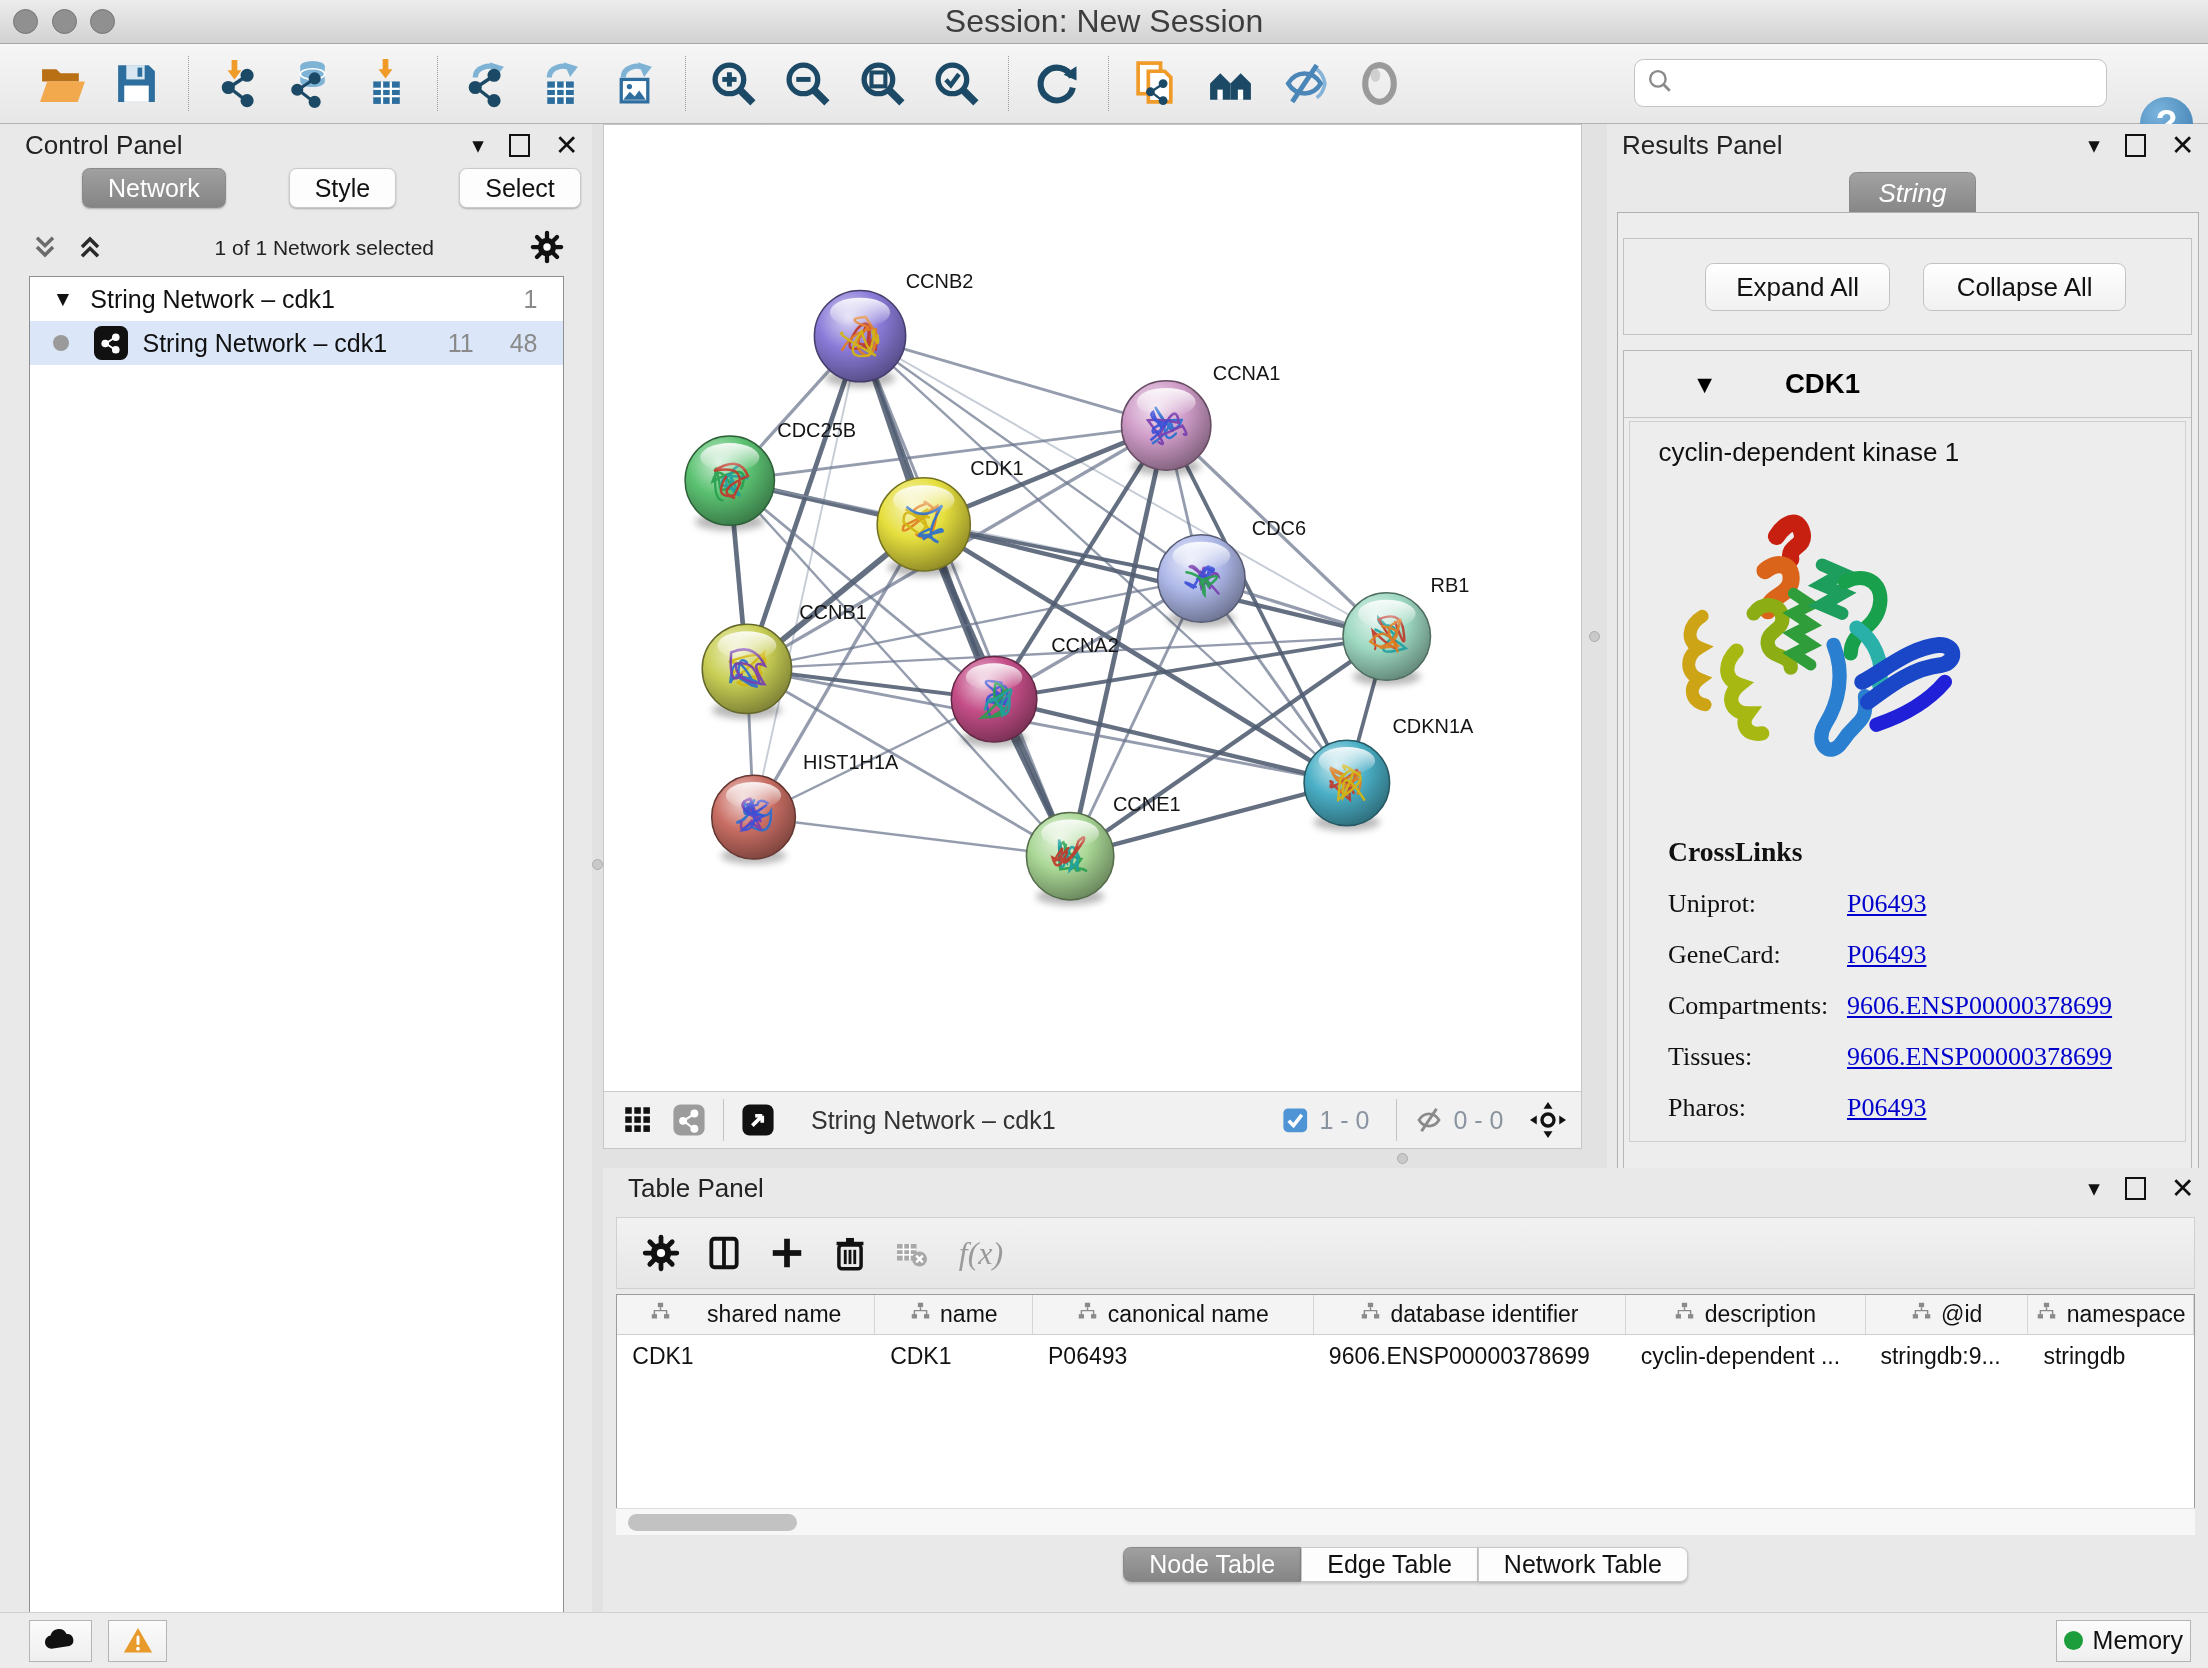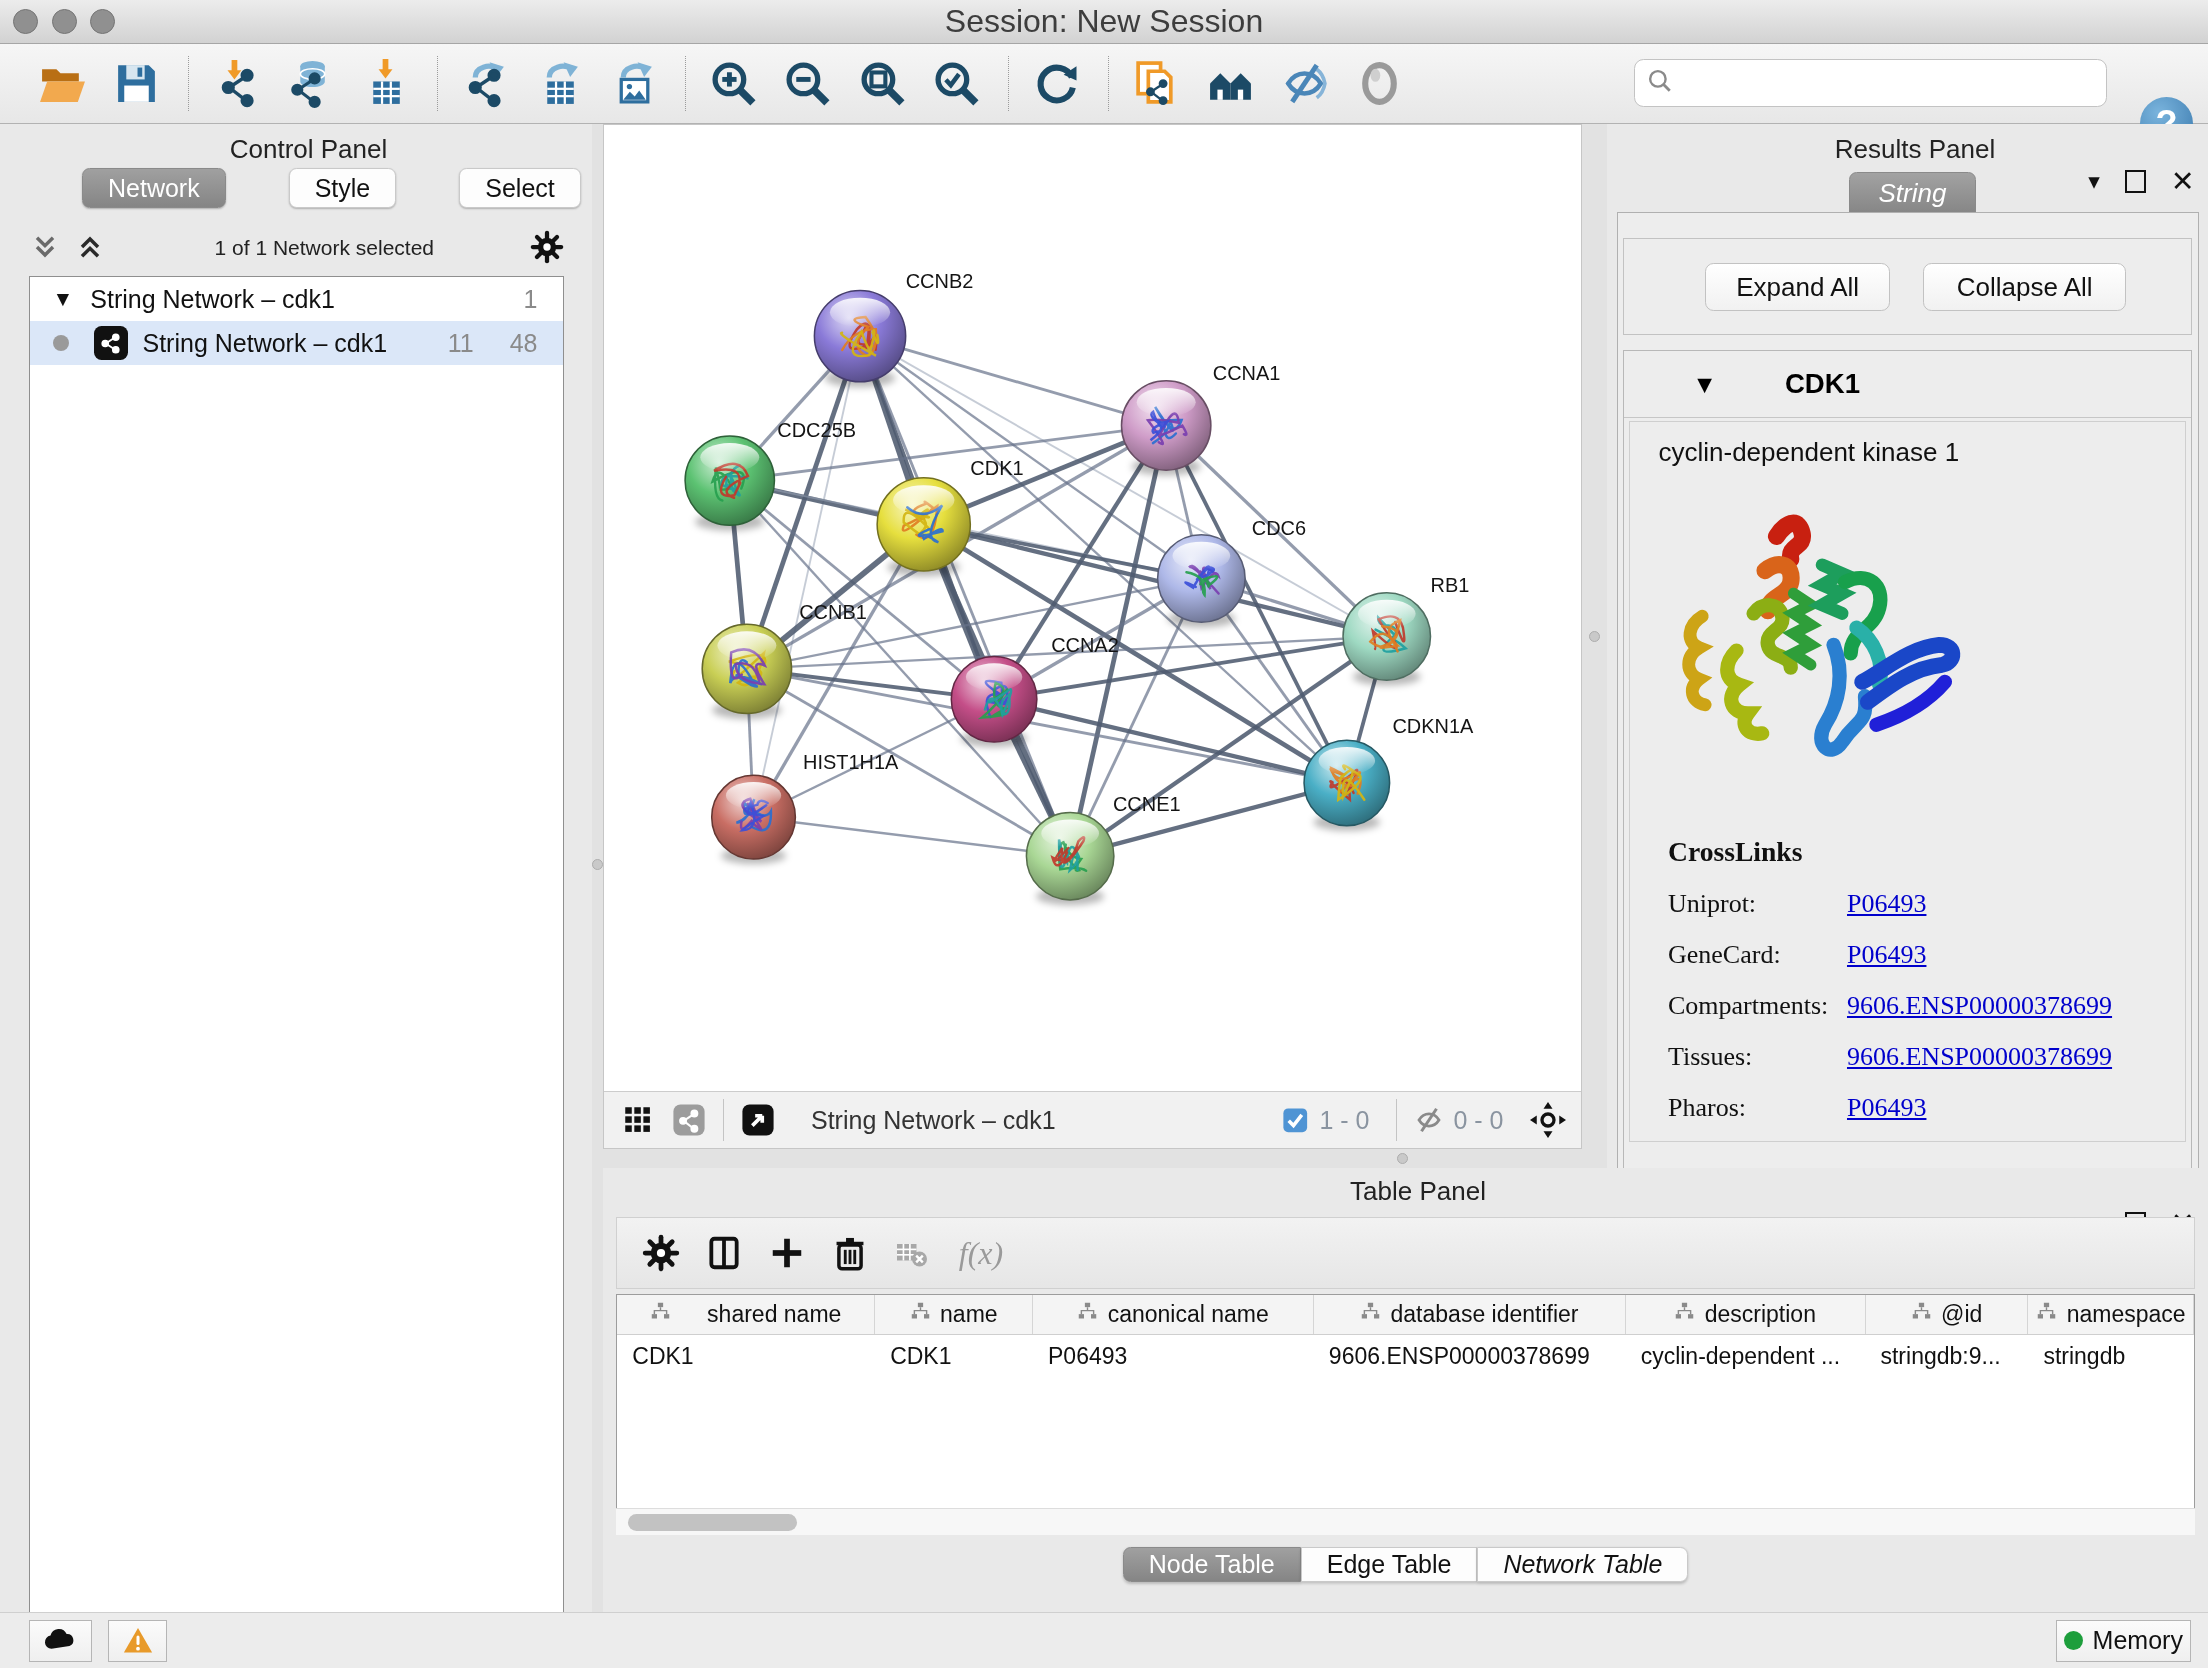--- a/index.html
+++ b/index.html
@@ -25,21 +25,21 @@
   .tb-sep { width:1px; height:55px; margin:0 17px 0 7.6px; border-left:1.9px dotted #9b9b9b; }
   .searchbox { position:absolute; left:1634px; top:15px; width:473px; height:48px; background:#ffffff;
     border:1px solid #c3c3c3; border-radius:9.5px; display:flex; align-items:center; padding:0 11.4px; }
   .searchbox input { border:none; outline:none; font-size:25px; flex:1; margin-left:9.5px; color:#333;
     font-family:"Liberation Sans","DejaVu Sans",sans-serif; background:transparent; }
   .help-btn { position:absolute; left:2140px; top:53px; width:53px; height:53px; border-radius:50%;
     background:radial-gradient(circle at 35% 30%, #7ab4dd, #3a79ad); border:none; color:#fff;
     font-size:36px; font-weight:bold; cursor:pointer; line-height:49px; }
 
   
-  .panel-header { height:34px; display:flex; align-items:center; font-size:26px; color:#222;flex-direction:column; }
+  .panel-header { height:34px; display:flex; align-items:center; font-size:26px; color:#222; }
   .ph-controls { margin-left:auto; display:flex; align-items:center; gap:25px; padding-right:13.3px; }
   .ph-tri { font-size:23px; color:#111; cursor:pointer; }
   .ph-float { width:21px; height:23px; border:2.9px solid #111; cursor:pointer; }
   .ph-close { font-size:28.5px; font-weight:bold; color:#111; cursor:pointer; }
 
   .control-panel { position:absolute; left:0; top:124px; width:592px; height:1488px; background:#e9e9e9; }
   .control-panel .panel-header { padding-left:25px; padding-top:9.5px; }
 
   .tabs-row { position:absolute; left:82px; top:44px; display:flex;gap:48px; }
   .seg-tab { height:40px; padding:0 25px; font-size:25px; display:flex; align-items:center; justify-content:center;
@@ -119,21 +119,21 @@
   .gt-hcell { display:flex; align-items:center; justify-content:center; font-size:23px; color:#111;
     border-right:1px solid #d5d5d5; gap:9.5px; cursor:pointer; white-space:nowrap; overflow:hidden; }
   .gt-row { display:flex; height:42px; }
   .gt-cell { font-size:23px; color:#111; padding:7.6px 0 0 15px; white-space:nowrap; overflow:hidden; }
   .gt-scroll { position:absolute; left:13.3px; top:340px; width:1579px; height:27px; background:#f7f7f7;
     border-top:1px solid #dddddd; }
   .gt-thumb { position:absolute; left:11.4px; top:4.8px; width:169px; height:17px; border-radius:8.6px; background:#c2c2c2; cursor:pointer; }
   .table-tabs { position:absolute; left:0; top:379px; width:1605px; display:flex; justify-content:center; }
   .table-tabs .seg-tab { margin-right:0; border-radius:0; min-width:143px; height:35px; box-shadow:0 1.9px 2.9px rgba(0,0,0,.2); }
   .table-tabs .seg-tab:first-child { border-radius:7.6px 0 0 7.6px; }
-  .table-tabs .seg-tab:last-child { border-radius:0 7.6px 7.6px 0;font-style:italic; }
+  .table-tabs .seg-tab:last-child { border-radius:0 7.6px 7.6px 0; }
 
   
   .statusbar { position:absolute; left:0; top:1612px; width:2208px; height:56px; background:#ececec;
     border-top:1px solid #cfcfcf; }
   .sb-btn { position:absolute; top:6.7px; height:42px; background:linear-gradient(#fbfbfb,#efefef);
     border:1px solid #b5b5b5; display:flex; align-items:center; justify-content:center; cursor:pointer; }
   .memory-btn { left:2056px; width:135px; font-size:25px; color:#111; gap:9.5px;
     font-family:"Liberation Sans","DejaVu Sans",sans-serif; }
   .memory-dot { width:19px; height:19px; border-radius:50%; background:#1d9e3c; }
 </style>

